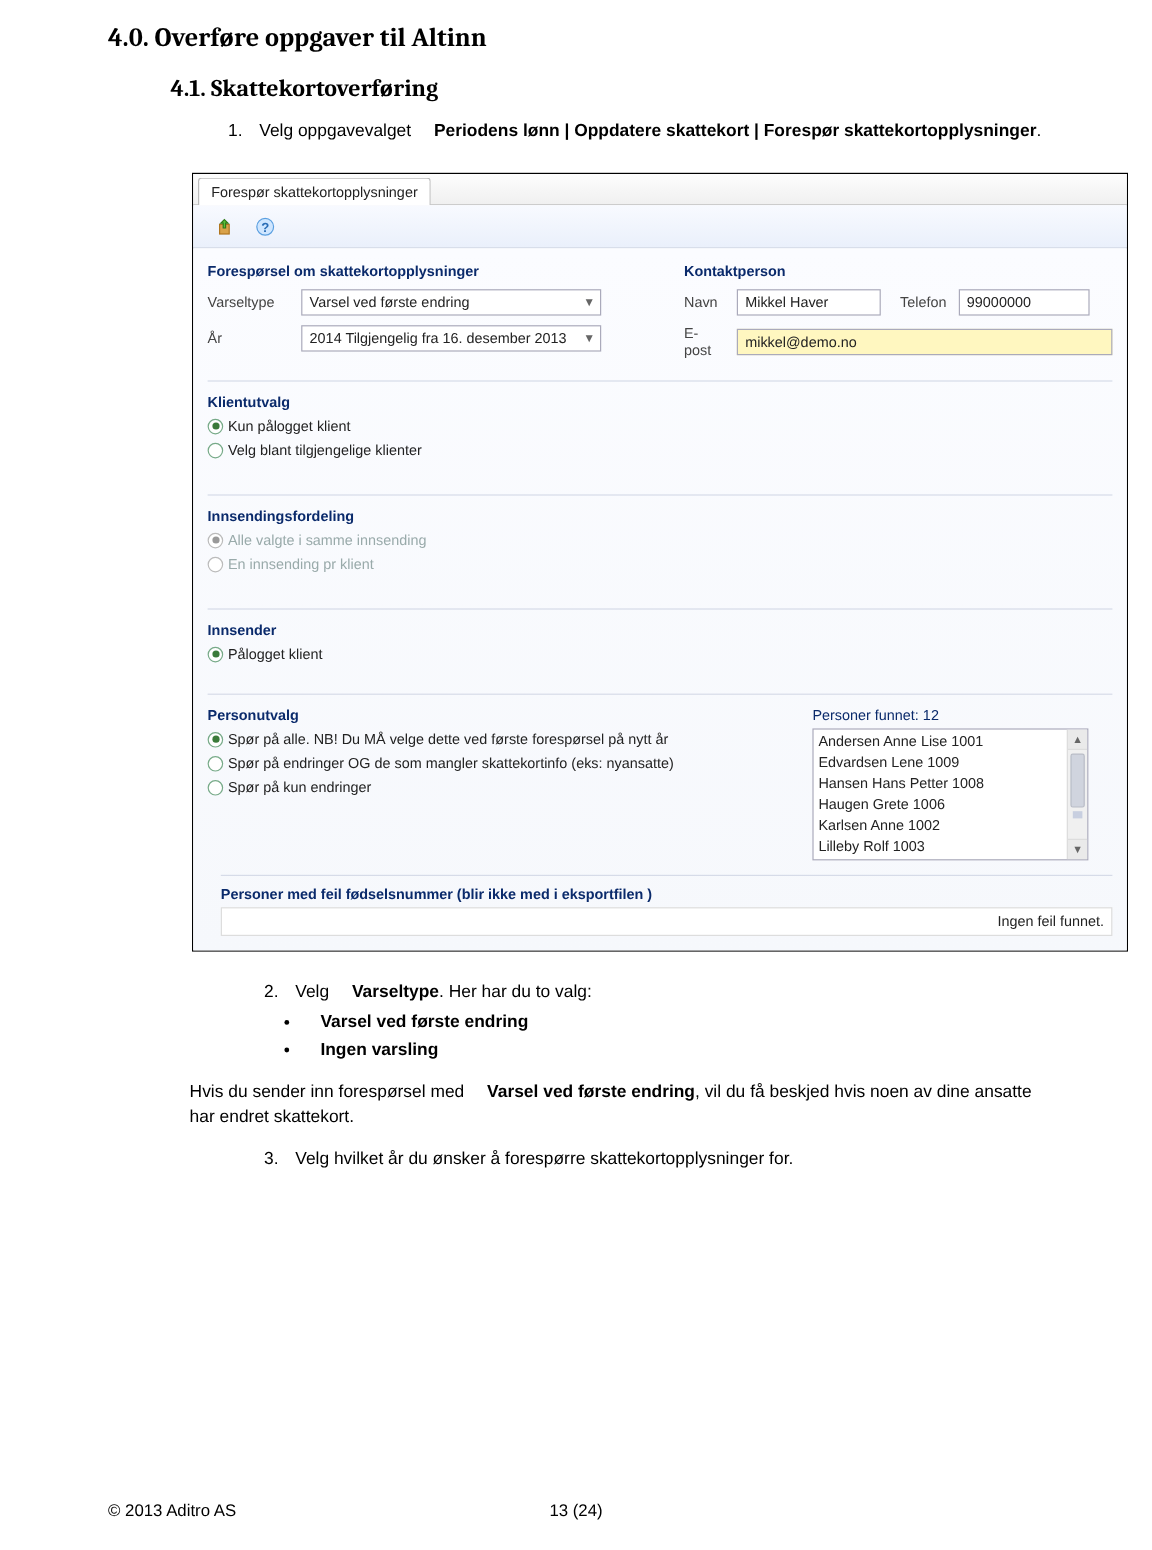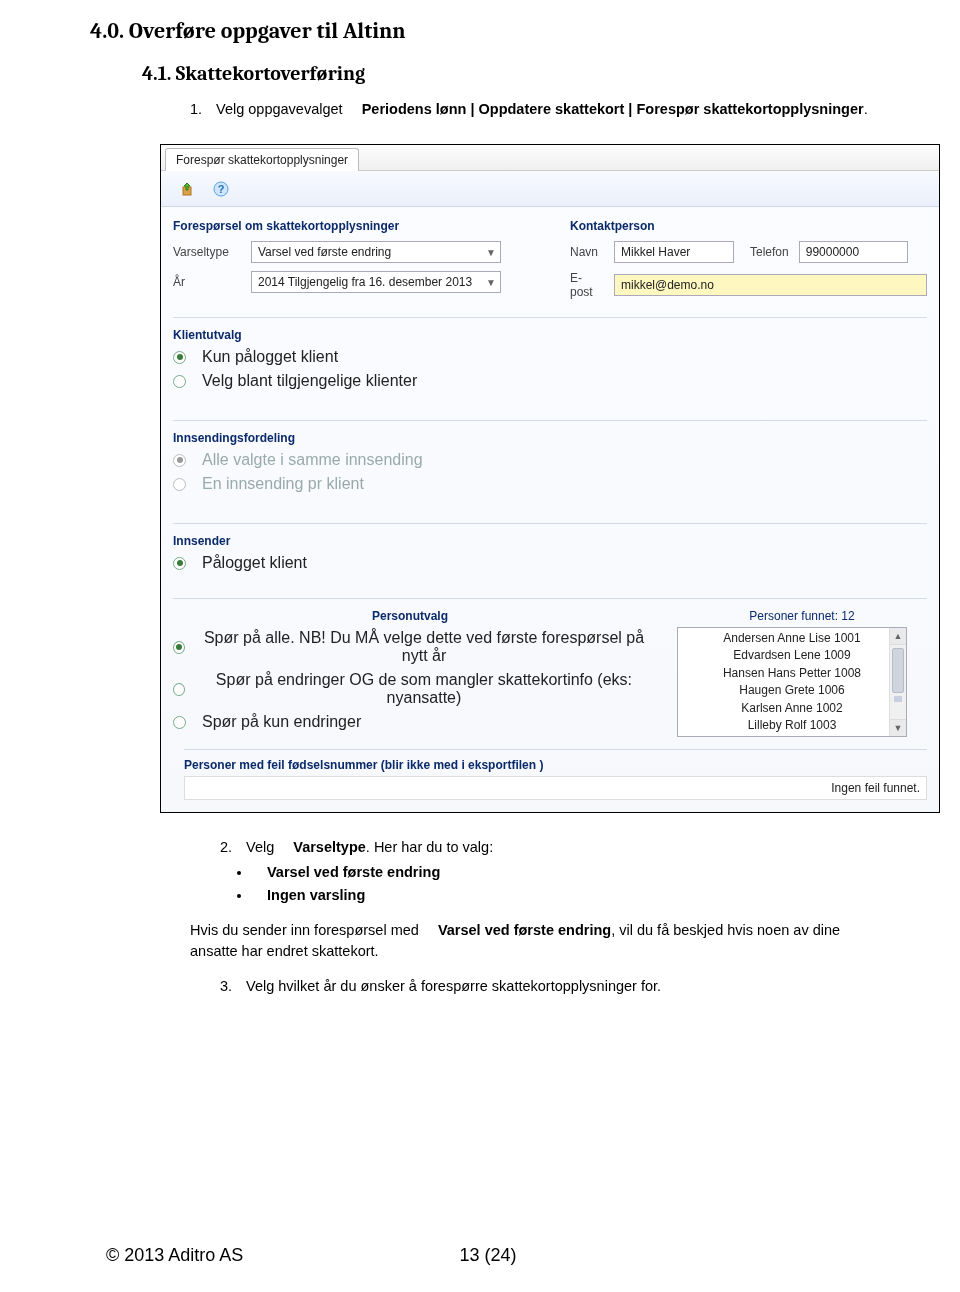--- a/index.html
+++ b/index.html
@@ -107,31 +107,31 @@
   .input.w120 { width: 120px; }
   .input.w90 { width: 109px; }
   .input.w230 { width: 230px; }
   .field-row { display: flex; align-items: center; margin-bottom: 8px; }
   .group {
     border-top: 1px solid #d6dbe8;
     padding-top: 10px;
     margin-top: 10px;
   }
   .group .gtitle { font-weight: bold; color: #0a2a6b; font-size: 12px; margin-bottom: 6px; }
-  .radio-row { display: flex; align-items: center; margin-bottom: 6px; gap: 16px; font-size: 16px; }
+  .radio-row { display: flex; align-items: center; margin-bottom: 6px; gap: 4px; font-size: 12px; }
   .radio {
     width: 13px; height: 13px; border-radius: 50%;
     border: 1px solid #7a8; background: #fff; display: inline-flex;
     align-items: center; justify-content: center;
   }
   .radio.sel::after { content: ""; width: 6px; height: 6px; border-radius: 50%; background: #3a7a3a; }
   .radio.grey { border-color: #bbb; }
   .radio.grey.sel::after { background: #999; }
   .disabled { color: #9aa; }
-  .mid-flex { display: flex; gap: 30px; text-align: center; }
+  .mid-flex { display: flex; gap: 30px; }
   .listbox {
     border: 1px solid #aab;
     background: #fff;
     width: 230px;
     height: 110px;
     overflow: hidden;
     position: relative;
     font-size: 12px;
   }
   .listbox .items { padding: 2px 4px; line-height: 1.45; }
@@ -156,22 +156,22 @@
     padding: 4px 6px;
     font-size: 12px;
     text-align: right;
   }
   .after-text { margin-left: 130px; font-size: 14.5px; line-height: 1.45; }
   .bullets { margin: 4px 0 14px 32px; }
   .bullets li { list-style: disc; margin-bottom: 2px; }
   .para { margin: 0 0 14px 0; }
   .footer {
     position: absolute;
-    left: 106px; right: 90px; bottom: 26px;
-    font-size: 18px;
+    left: 90px; right: 90px; bottom: 26px;
+    font-size: 14px;
     display: flex;
     justify-content: flex-start;
     align-items: flex-end;
   }
   .footer .pg { flex:1; text-align: center; }
   .footer .cp { width: 180px; }
   .footer .sp { width: 180px; }
 </style>
 </head>
 <body>
@@ -320,21 +320,21 @@
     <div>
       <span class="num" style="display:inline-block; width:22px">2.</span>
       <span>Velg </span><span class="bold">Varseltype</span><span>. Her har du to valg:</span>
     </div>
     <ul class="bullets">
       <li class="bold">Varsel ved første endring</li>
       <li class="bold">Ingen varsling</li>
     </ul>
   </div>
 
-  <div class="after-text para" style="margin-left:100px">
+  <div class="after-text para" style="margin-left:68px">
     <span>Hvis du sender inn forespørsel med </span><span class="bold">Varsel ved første endring</span><span>, vil du få beskjed hvis noen av dine ansatte har endret skattekort.</span>
   </div>
 
   <div class="after-text">
     <span class="num" style="display:inline-block; width:22px">3.</span>
     <span>Velg hvilket år du ønsker å forespørre skattekortopplysninger for.</span>
   </div>
 </div>
 
 <div class="footer">

